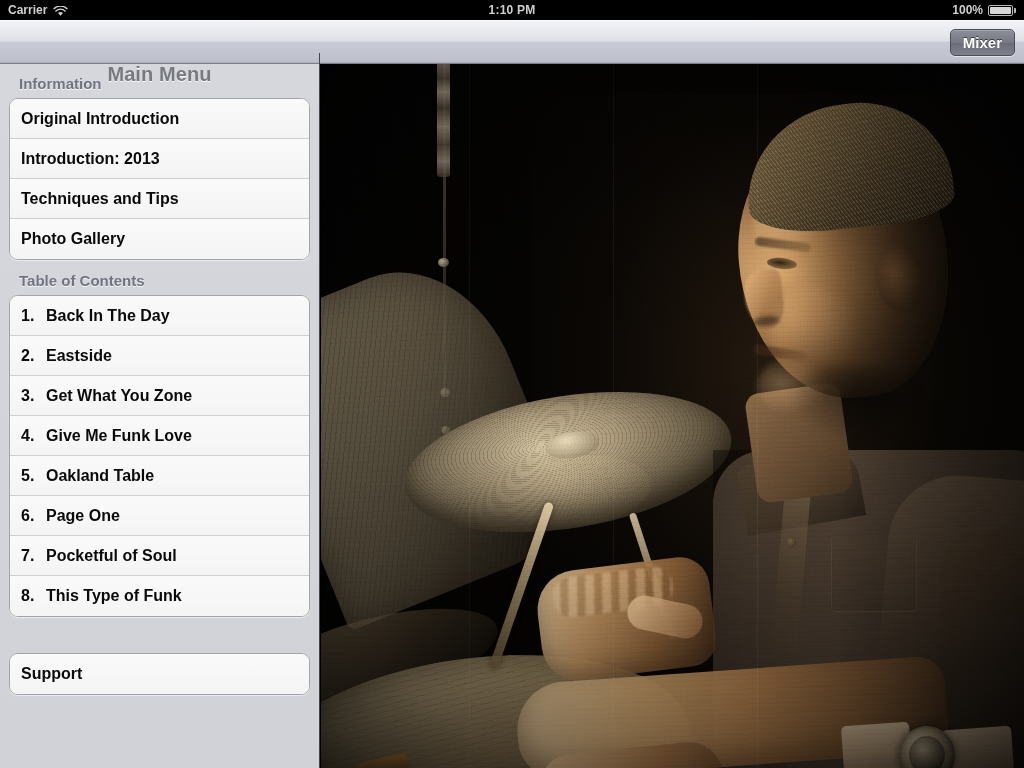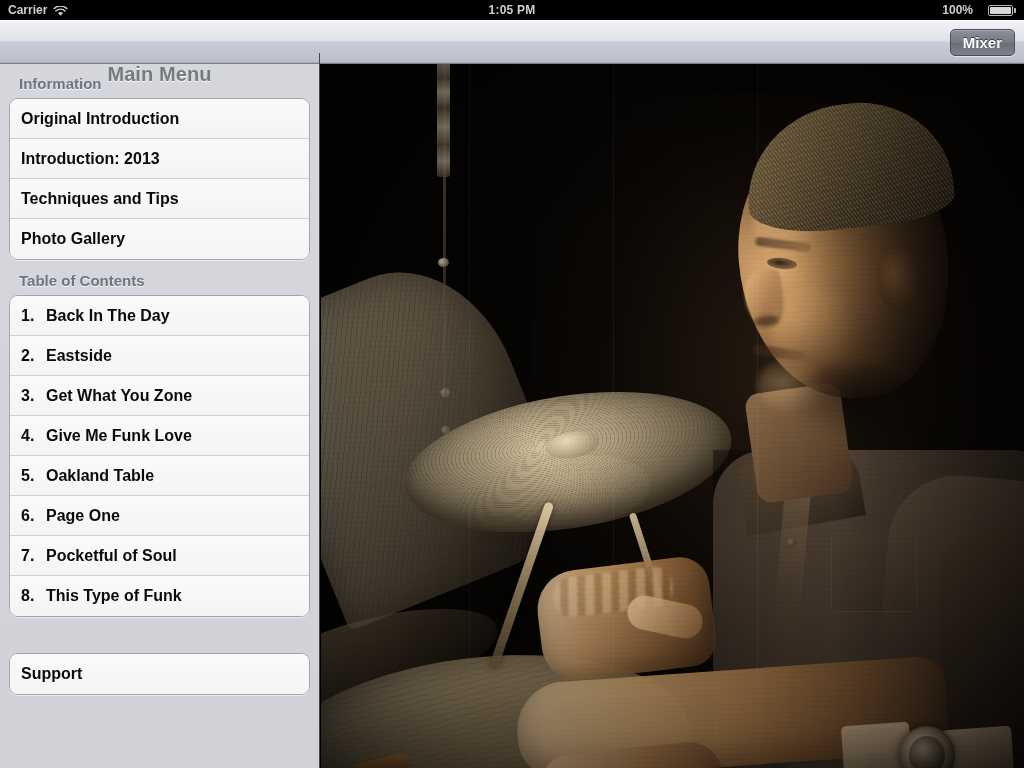--- a/index.html
+++ b/index.html
@@ -16,21 +16,21 @@
   .statusbar {
     position:absolute; top:0; left:0; width:1024px; height:20px;
     background:#000; color:#cfcfcf;
     font-size:12px; font-weight:bold;
     display:flex; align-items:center;
     z-index:40;
   }
   .sb-left { display:flex; align-items:center; gap:6px; padding-left:8px; width:300px; }
   .sb-center { flex:1; text-align:center; letter-spacing:0.2px; }
   .sb-right { display:flex; align-items:center; justify-content:flex-end;
-              gap:15px; width:300px; padding-right:8px; }
+              gap:5px; width:300px; padding-right:8px; }
   .wifi-icon { display:inline-block; width:15px; height:11px; position:relative; top:1px; }
   .batt { display:flex; align-items:center; }
   .batt-body {
     width:25px; height:11px; border:1px solid #b8b8b8; border-radius:2px;
     padding:1px; display:flex;
   }
   .batt-fill { background:#d8d8d8; flex:1; border-radius:1px; }
   .batt-cap { width:2px; height:5px; background:#b8b8b8; border-radius:0 1px 1px 0; margin-left:1px; }
 
   
@@ -489,21 +489,21 @@
     <div class="sb-left">
       <span>Carrier</span>
       <span class="wifi-icon">
         <svg viewBox="0 0 16 12" width="15" height="11">
           <path d="M8 10.6 L5.3 7.6 A4.2 4.2 0 0 1 10.7 7.6 Z" fill="#cfcfcf"></path>
           <path d="M2.9 5.4 A7.6 7.6 0 0 1 13.1 5.4" stroke="#cfcfcf" stroke-width="1.5" fill="none" stroke-linecap="round"></path>
           <path d="M0.9 2.9 A10.6 10.6 0 0 1 15.1 2.9" stroke="#cfcfcf" stroke-width="1.5" fill="none" stroke-linecap="round"></path>
         </svg>
       </span>
     </div>
-    <div class="sb-center">1:05 PM</div>
+    <div class="sb-center">1:10 PM</div>
     <div class="sb-right">
       <span>100%</span>
       <span class="batt">
         <span class="batt-body">
             <span class="batt-fill"></span>
           </span>
         <span class="batt-cap"></span>
       </span>
     </div>
   </div>

